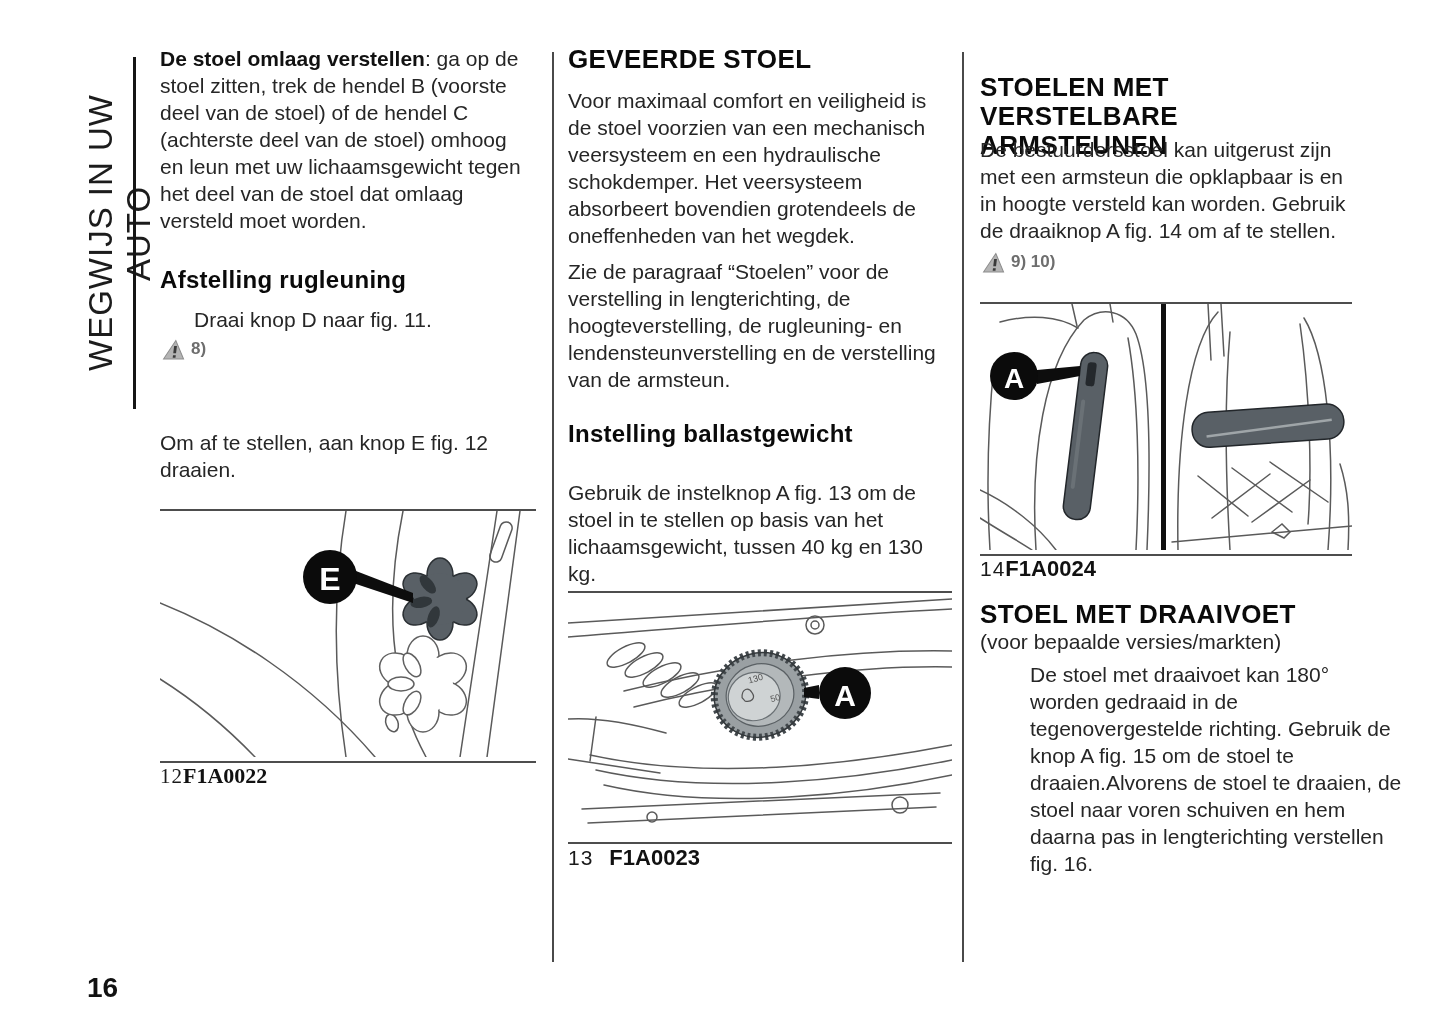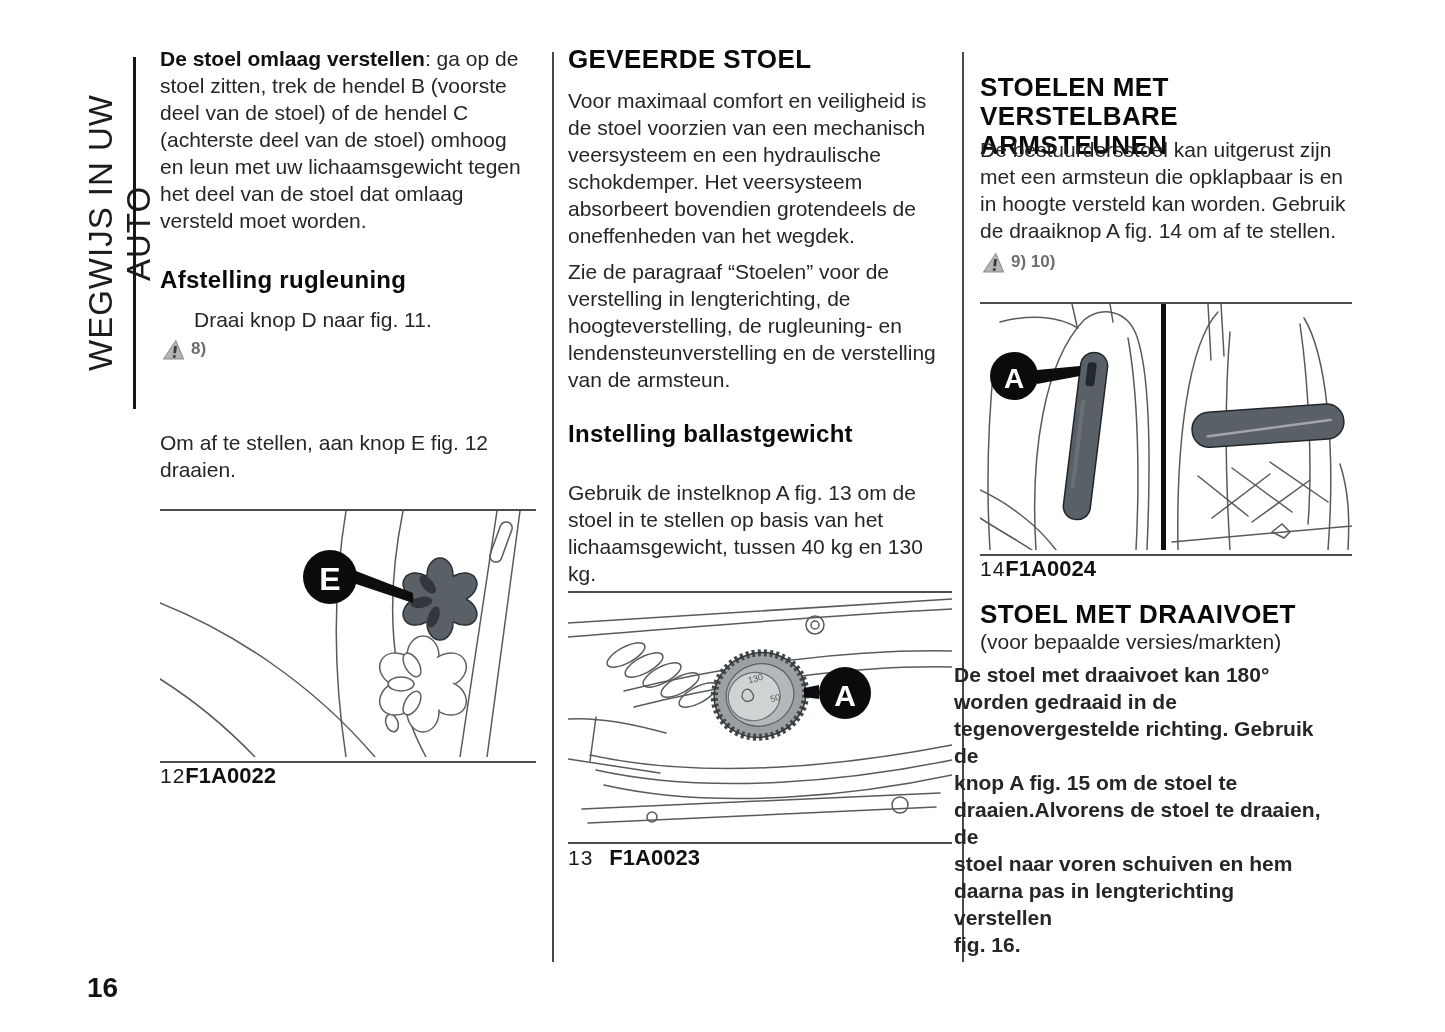--- a/index.html
+++ b/index.html
@@ -114,21 +114,21 @@
           <ellipse cx="0" cy="-19" rx="5.5" ry="11" transform="rotate(200)"></ellipse>
           <ellipse cx="0" cy="-19" rx="5.5" ry="11" transform="rotate(260)"></ellipse>
           <ellipse cx="0" cy="-19" rx="5.5" ry="11" transform="rotate(320)"></ellipse>
         </g>
       </g>
       <polygon points="196,60 253,82 253,92 196,73" fill="#0d0d0d"></polygon>
       <circle cx="170" cy="66" r="27" fill="#0b0b0b"></circle>
       <text x="170" y="68" text-anchor="middle" dominant-baseline="central" font-size="32" font-weight="bold" fill="#ffffff" font-family="Liberation Sans, sans-serif">E</text>
     </svg>
   </div>
-  <div class="abs fig-caption" style="left:160px;top:763px;width:376px;">
+  <div class="abs fig-caption" style="left:160px;top:763px;width:376px;font-family:Liberation Serif, serif;">
     <span class="fig-num">12</span>
     <span class="fig-code">F1A0022</span>
   </div>
 
   <h2 class="abs cap-head txt" style="left:568px;top:45px;width:372px;">GEVEERDE STOEL</h2>
 
   <p class="abs body txt" style="left:568px;top:258px;width:372px;">Zie de paragraaf “Stoelen” voor de
 verstelling in lengterichting, de
 hoogteverstelling, de rugleuning- en
 lendensteunverstelling en de verstelling
@@ -260,21 +260,21 @@
     </svg>
   </div>
   <div class="abs fig-caption" style="left:980px;top:556px;width:372px;">
     <span class="fig-num">14</span>
     <span class="fig-code">F1A0024</span>
   </div>
 
   <h2 class="abs cap-head" style="left:980px;top:600px;">STOEL MET DRAAIVOET</h2>
   <div class="abs sub-italicless" style="left:980px;top:629px;">(voor bepaalde versies/markten)</div>
 
-  <p class="abs body txt" style="left:954px;top:661px;width:378px;font-weight:bold;">De stoel met draaivoet kan 180°
+  <p class="abs body txt" style="left:1030px;top:661px;width:378px;">De stoel met draaivoet kan 180°
 worden gedraaid in de
 tegenovergestelde richting. Gebruik de
 knop A fig. 15 om de stoel te
 draaien.Alvorens de stoel te draaien, de
 stoel naar voren schuiven en hem
 daarna pas in lengterichting verstellen
 fig. 16.</p>
 
   <div class="abs page-number" style="left:64px;top:972px;margin-left:23px;">16</div>
 

